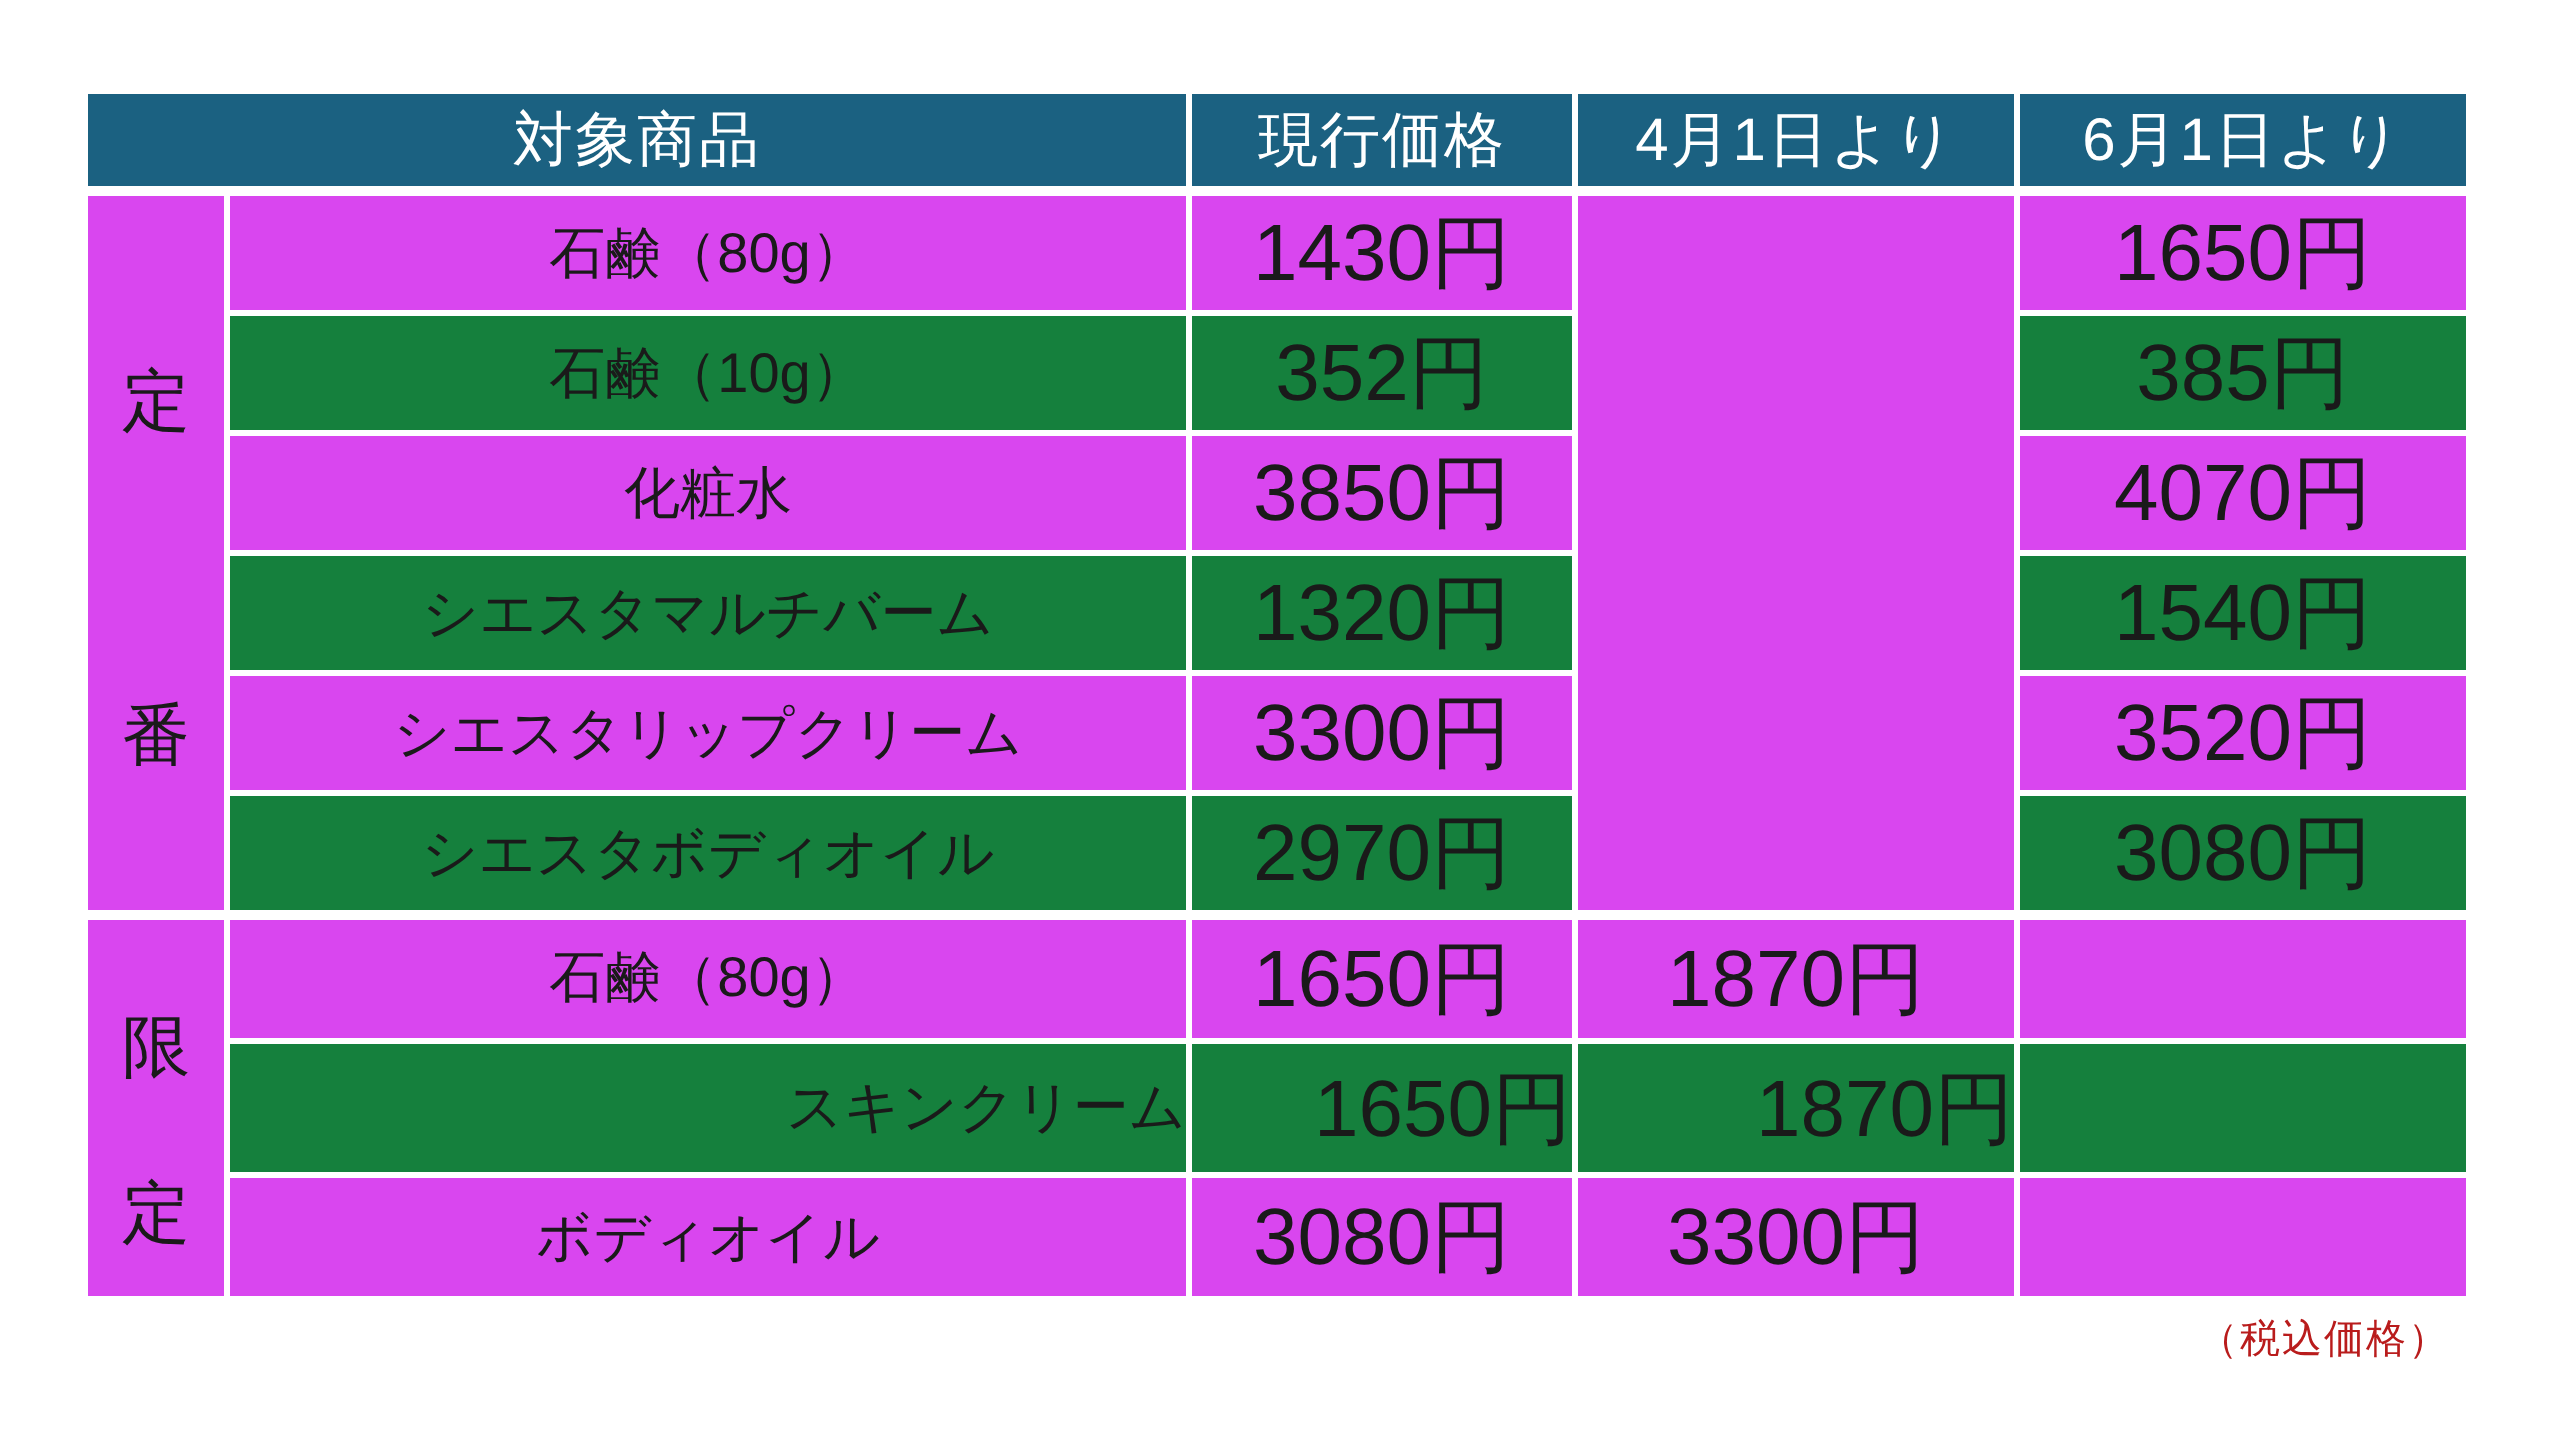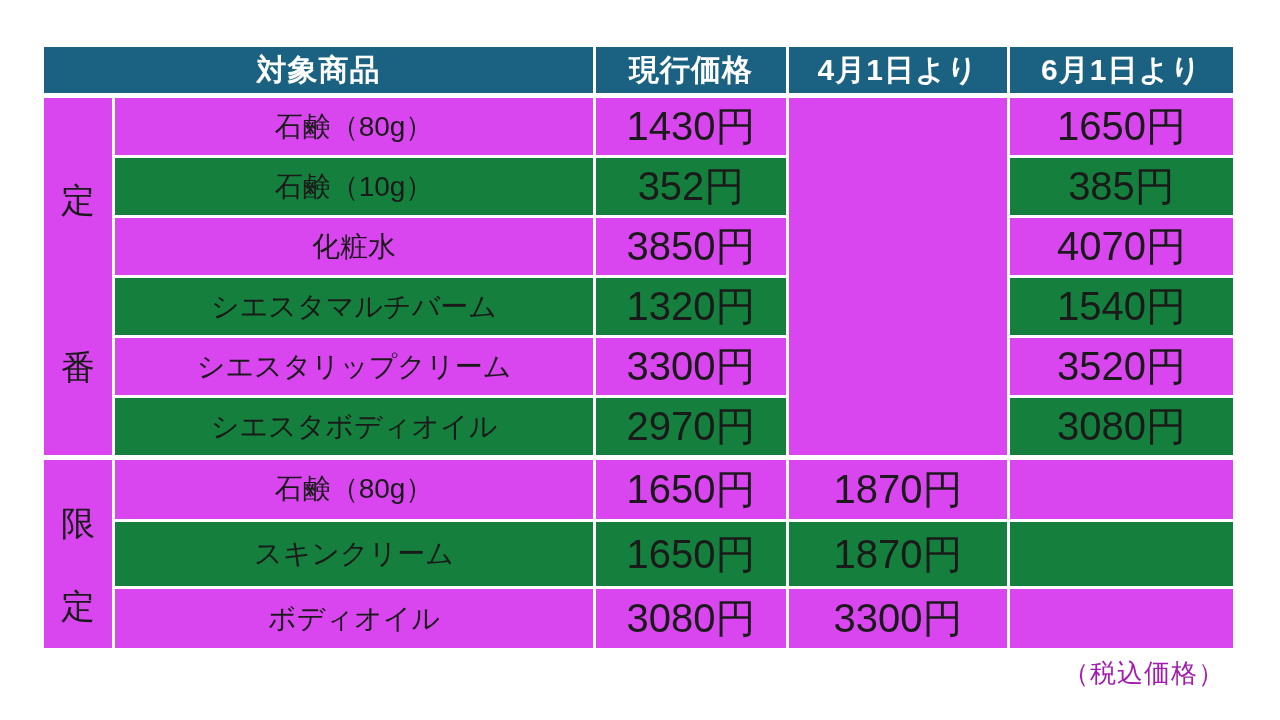--- a/index.html
+++ b/index.html
@@ -29,56 +29,56 @@
   th, td {
     text-align: center;
     vertical-align: middle;
     overflow: hidden;
     white-space: nowrap;
   }
   thead th {
     background: #1b6181;
     color: #ffffff;
     font-size: 30px;
-    font-weight: bold;
+    font-weight: normal;
     height: 48px;
     border-bottom: 2px solid #ffffff;
     letter-spacing: 1px;
   }
   tbody td { font-size: 28px; }
   td.price { font-size: 40px; }
 
   tr.dark  > td { background: #d946ef; }
   tr.light > td { background: #15803d; }
   td.cat, td.merged-blank { background: #cdd1d9; }
 
   tr.r-std td { height: 57px; }
   tr.r-ltd1 td { height: 55px; }
-  tr.r-ltd2 td { height: 60px; }
+  tr.r-ltd2 td { height: 60px; text-align: right; }
   tr.r-ltd3 td { height: 53px; }
 
   tr.sec-start > td { border-top: 2px solid #ffffff; }
 
   .cat-inner {
     display: flex;
     flex-direction: column;
     justify-content: space-around;
     align-items: center;
     font-size: 34px;
     color: #1a1a1a;
   }
   .cat-inner.standard { height: 350px; padding-top: 16px; }
   .cat-inner.limited  { height: 188px; padding-top: 22px; }
 
   .tax-note {
     position: absolute;
     top: 656px;
     right: 55px;
-    font-size: 26px;
-    color: #a21caf;
+    font-size: 20px;
+    color: #b91c1c;
     letter-spacing: 1px;
   }
 </style>
 </head>
 <body>
 
 <div class="slide">
 
   <table class="price-table">
     <colgroup>

